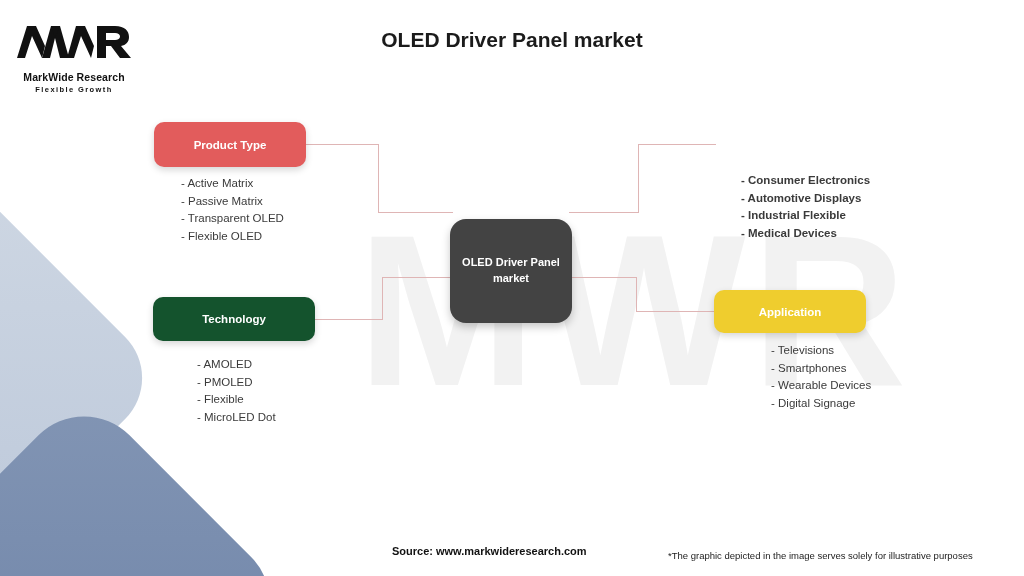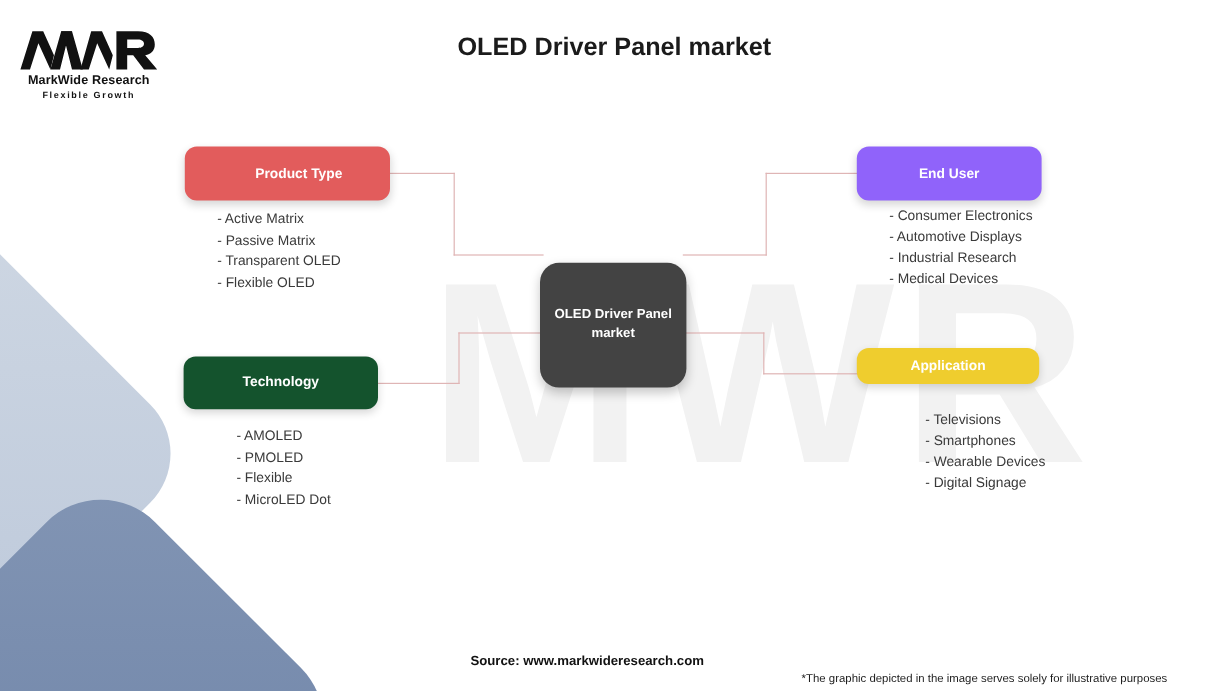--- a/index.html
+++ b/index.html
@@ -72,21 +72,21 @@
   .logo-mark {
     display: block;
     height: 36px;
   }
   .logo-name {
     display: block;
     font-size: 10.5px;
     font-weight: 700;
     color: #111111;
     letter-spacing: 0.1px;
-    margin-top: 2px;
+    margin-top: 12px;
   }
   .logo-tag {
     display: block;
     font-size: 7.5px;
     font-weight: 700;
     color: #111111;
     letter-spacing: 1.4px;
     margin-top: 3px;
   }
 
@@ -115,24 +115,24 @@
     position: absolute;
     border-radius: 10px;
     display: flex;
     align-items: center;
     justify-content: center;
     color: #ffffff;
     font-size: 11.5px;
     font-weight: 700;
     box-shadow: 0 3px 7px rgba(0,0,0,0.16);
   }
-  .pill-product  { left: 154px; top: 122px; width: 152px; height: 45px; background: #e25c5c; padding-left: 19px; }
+  .pill-product  { left: 154px; top: 122px; width: 152px; height: 45px; background: #e25c5c; }
   .pill-tech     { left: 153px; top: 297px; width: 162px; height: 44px; background: #14532d; }
   .pill-enduser  { left: 714px; top: 122px; width: 154px; height: 45px; background: #9063fa; }
-  .pill-app      { left: 714px; top: 290px; width: 152px; height: 30px; background: #efcd2e; }
+  .pill-app      { left: 714px; top: 290px; width: 152px; height: 43px; background: #efcd2e; }
 
   .center-node {
     position: absolute;
     left: 450px;
     top: 219px;
     width: 122px;
     height: 104px;
     border-radius: 16px;
     background: #434343;
     display: flex;
@@ -151,41 +151,40 @@
   
   .items {
     position: absolute;
     font-size: 11.5px;
     color: #3a3a3a;
     line-height: 17.5px;
     white-space: nowrap;
   }
   .items-product { left: 181px; top: 175px; }
   .items-tech    { left: 181px; top: 356px; margin-left: 16px; }
-  .items-enduser { left: 741px; top: 172px; }
+  .items-enduser { left: 741px; top: 172px; font-weight: bold; }
   .items-app     { left: 741px; top: 342px; margin-left: 30px; }
   .items div { }
 
   
   .source {
     position: absolute;
     left: 392px;
     top: 545px;
     font-size: 11px;
     font-weight: 700;
     color: #111111;
   }
   .disclaimer {
     position: absolute;
     left: 668px;
     top: 550px;
     font-size: 9.5px;
     color: #1c1c1c;
     white-space: nowrap;
-    margin-top: 10px;
   }
 </style>
 </head>
 <body>
 
 <div id="canvas">
 
   <div class="deco deco-light"></div>
   <div class="deco deco-dark"></div>
   <div class="watermark">MWR</div>
@@ -223,23 +222,20 @@
   <div class="line h" style="left:569px; top:277px; width:68px;"></div>
   <div class="line v" style="left:636px; top:277px; height:35px;"></div>
   <div class="line h" style="left:636px; top:311px; width:80px;"></div>
 
   <div class="pill pill-product">
     <span>Product Type</span>
   </div>
   <div class="pill pill-tech">
     <span>Technology</span>
   </div>
-  <div class="pill pill-enduser">
-    <span>End User</span>
-  </div>
   <div class="pill pill-app">
     <span>Application</span>
   </div>
 
   <div class="center-node">
     <span>OLED Driver Panel market</span>
   </div>
 
   <div class="items items-product">
     <div>- Active Matrix</div>
@@ -251,21 +247,21 @@
   <div class="items items-tech">
     <div>- AMOLED</div>
     <div>- PMOLED</div>
     <div>- Flexible</div>
     <div>- MicroLED Dot</div>
   </div>
 
   <div class="items items-enduser">
     <div>- Consumer Electronics</div>
     <div>- Automotive Displays</div>
-    <div>- Industrial Research</div>
+    <div>- Industrial Flexible</div>
     <div>- Medical Devices</div>
   </div>
 
   <div class="items items-app">
     <div>- Televisions</div>
     <div>- Smartphones</div>
     <div>- Wearable Devices</div>
     <div>- Digital Signage</div>
   </div>
 

